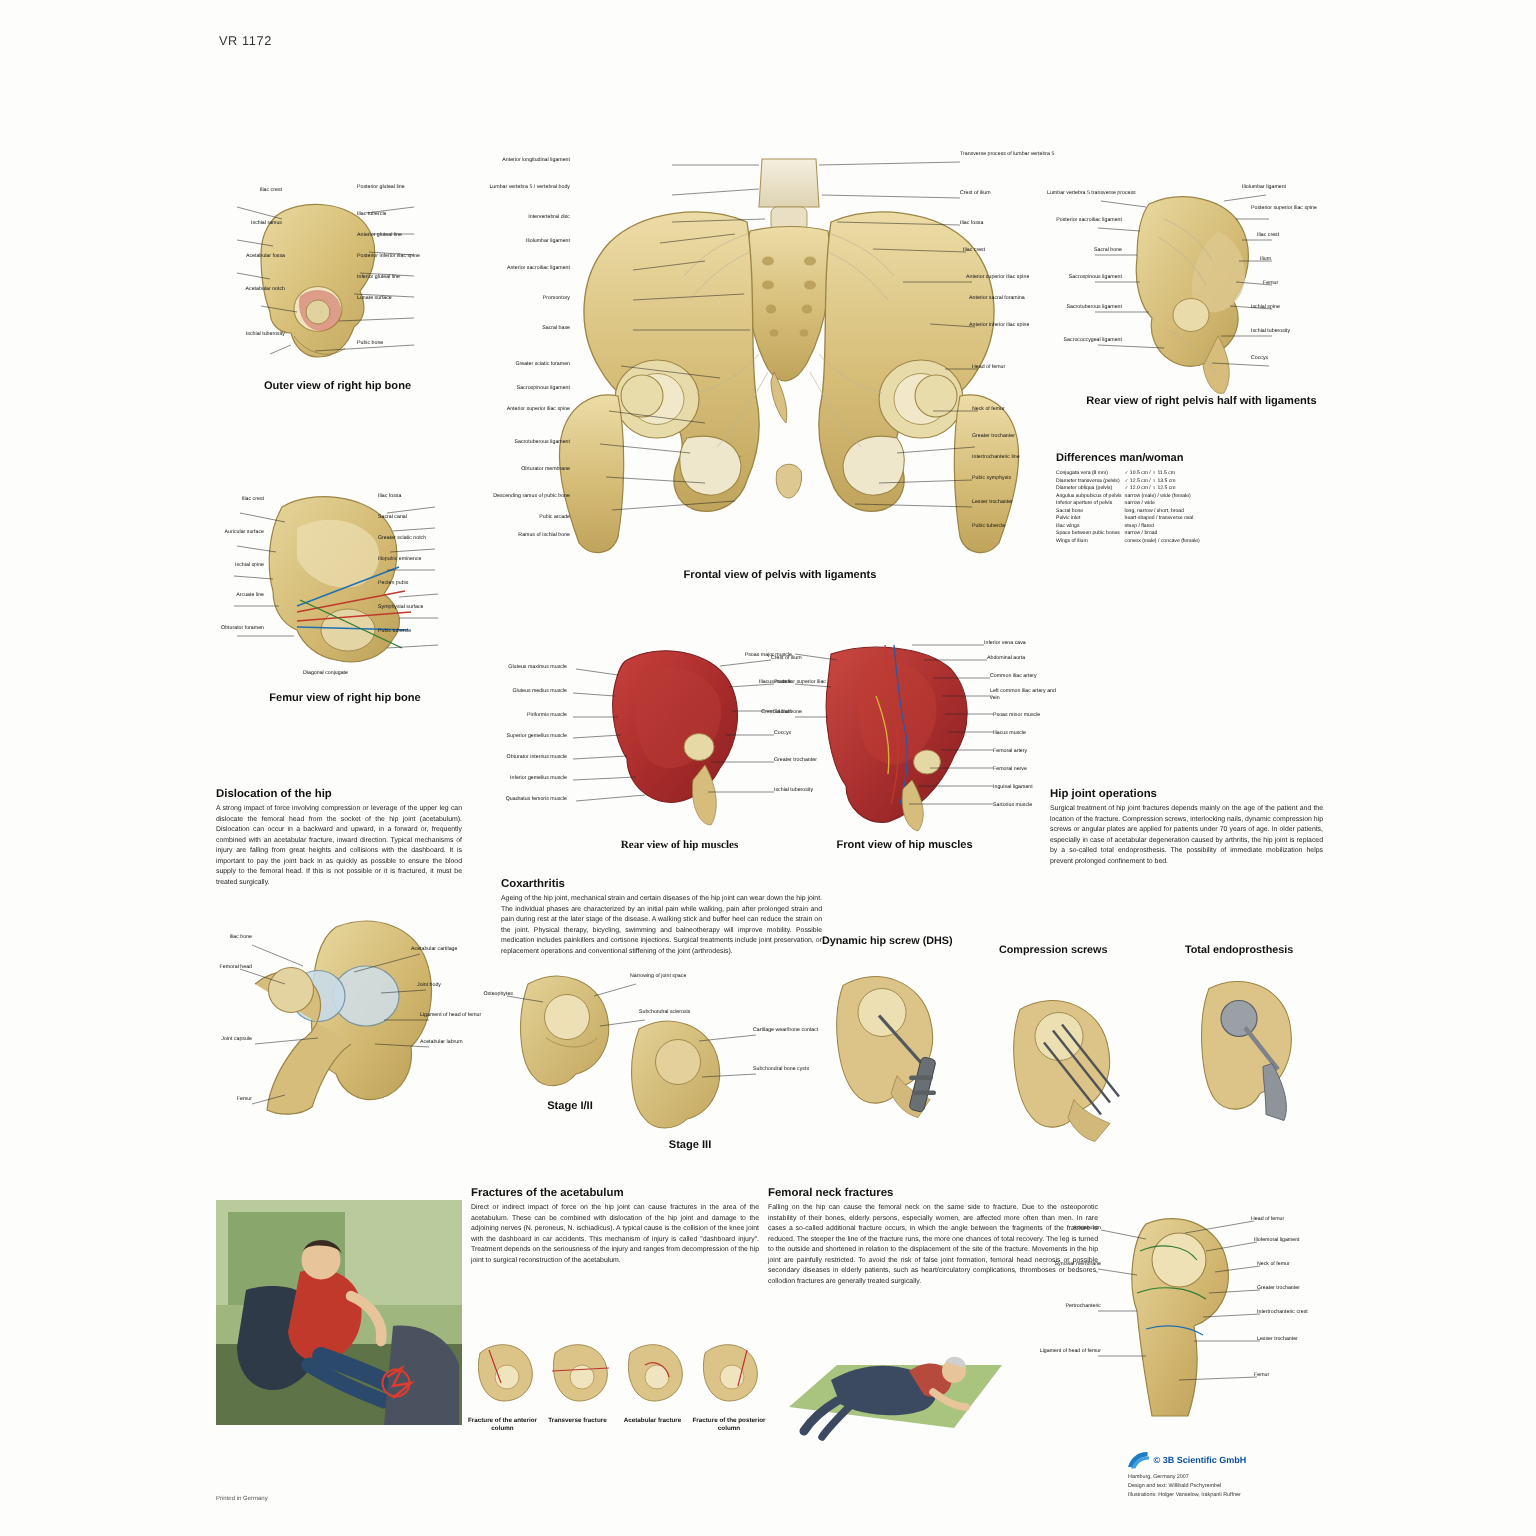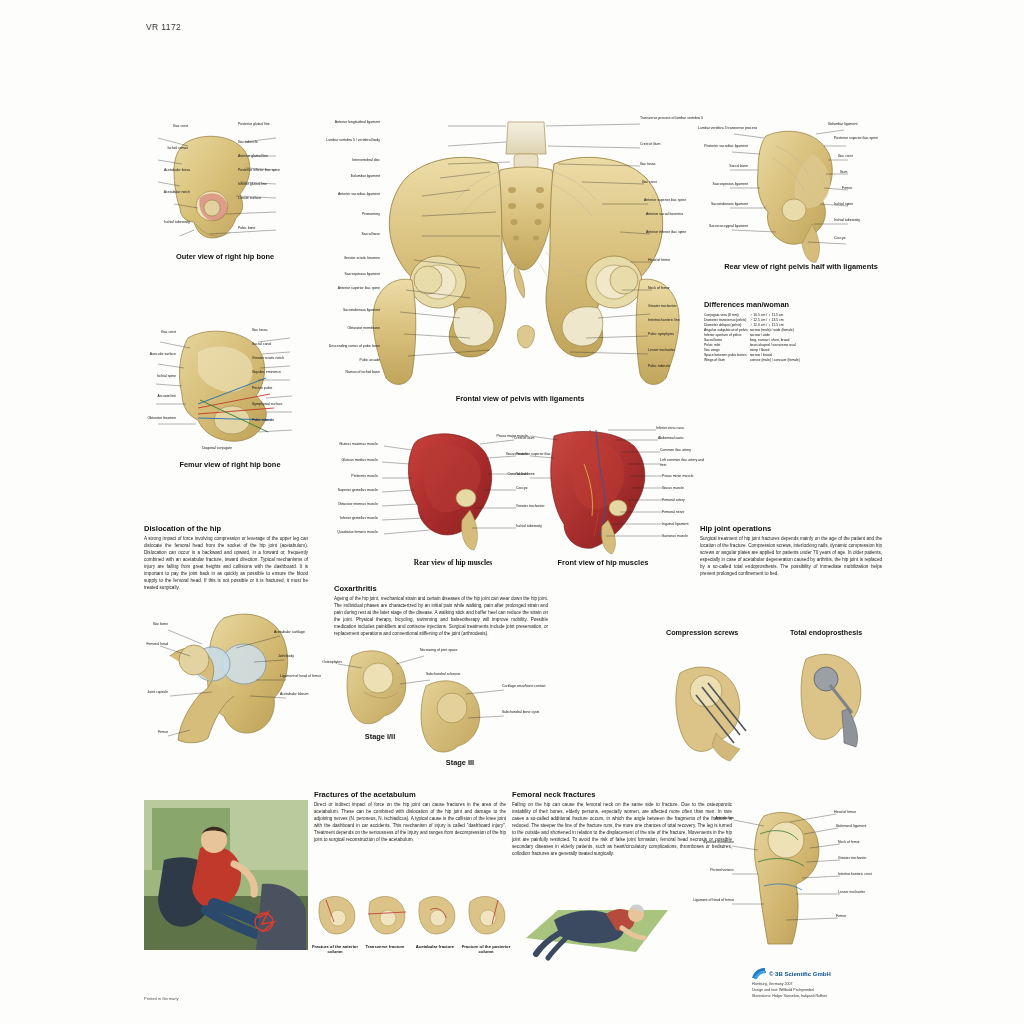--- a/index.html
+++ b/index.html
@@ -186,21 +186,21 @@
     <div class="abs lbl" style="left:112px; top:30px;">Sacral canal</div>
     <div class="abs lbl" style="left:112px; top:44px;">Greater sciatic notch</div>
     <div class="abs lbl" style="left:112px; top:58px;">Iliopubic eminence</div>
     <div class="abs lbl" style="left:112px; top:74px;">Pecten pubis</div>
     <div class="abs lbl" style="left:112px; top:90px;">Symphysial surface</div>
     <div class="abs lbl" style="left:112px; top:106px;">Pubic tubercle</div>
     <div class="abs lbl" style="left:62px; top:134px;">Diagonal conjugate</div>
     <div class="abs cap" style="left:0px; top:148px; width:180px;">Femur view of right hip bone</div>
   </div>
 
-  <div class="abs" style="left:330px; top:112px; width:390px; height:300px;">
+  <div class="abs" style="left:330px; top:96px; width:390px; height:300px;">
     <svg width="390" height="280" viewBox="0 0 390 280">
       <defs>
         <linearGradient id="boneC" x1="0" y1="0" x2="0" y2="1">
           <stop offset="0%" stop-color="#ecdca6"></stop>
           <stop offset="55%" stop-color="#d6bd78"></stop>
           <stop offset="100%" stop-color="#c0a45c"></stop>
         </linearGradient>
         <linearGradient id="boneLight" x1="0" y1="0" x2="0" y2="1">
           <stop offset="0%" stop-color="#f4efe0"></stop>
           <stop offset="100%" stop-color="#ded3b2"></stop>
@@ -609,20 +609,37 @@
     </svg>
     <div class="abs lbl r" style="left:-50px; top:26px; width:56px;">Osteophytes</div>
     <div class="abs lbl" style="left:84px; top:14px;">Narrowing of joint space</div>
     <div class="abs lbl" style="left:90px; top:38px;">Subchondral sclerosis</div>
     <div class="abs lbl" style="left:166px; top:50px;">Cartilage wear/bone contact</div>
     <div class="abs lbl" style="left:166px; top:76px;">Subchondral bone cysts</div>
     <div class="abs cap" style="left:4px; top:98px; width:80px;">Stage I/II</div>
     <div class="abs cap" style="left:84px; top:124px; width:80px;">Stage III</div>
   </div>
 
+  <div class="abs" style="left:548px; top:622px; width:110px; height:130px;">
+    <div class="cap" style="font-size:7.2px; text-align:left; margin-bottom:2px;">Dynamic hip screw (DHS)</div>
+    <svg width="110" height="112" viewBox="0 0 110 112">
+      <path d="M14 24 C38 10, 66 22, 72 46 C78 68, 68 86, 52 92
+               C46 104, 30 106, 22 96 C10 82, 6 46, 14 24 Z" fill="#dcc488" stroke="#9c8545" stroke-width=".7"></path>
+      <circle cx="40" cy="42" r="16" fill="#ecdfb2" stroke="#9c8545" stroke-width=".6"></circle>
+      <path d="M46 96 C50 104, 56 110, 64 112 L72 100 C62 96, 54 90, 50 84 Z" fill="#d2b87a" stroke="#9c8545" stroke-width=".5"></path>
+      <g stroke="#54585c" stroke-width="2.2" fill="none">
+        <path d="M38 44 L70 80"></path>
+      </g>
+      <rect x="62" y="72" width="10" height="36" rx="3" fill="#6a6f74" stroke="#3d4145" stroke-width=".6" transform="rotate(14 67 90)"></rect>
+      <g fill="#5a5f64">
+        <rect x="58" y="84" width="16" height="3" rx="1.5"></rect>
+        <rect x="60" y="94" width="16" height="3" rx="1.5"></rect>
+      </g>
+    </svg>
+  </div>
 
   <div class="abs" style="left:666px; top:628px; width:110px; height:130px;">
     <div class="cap" style="font-size:7.2px; text-align:left; margin-bottom:12px;">Compression screws</div>
     <svg width="110" height="112" viewBox="0 0 110 112">
       <path d="M14 24 C38 10, 66 22, 72 46 C78 68, 68 86, 52 92
                C46 104, 30 106, 22 96 C10 82, 6 46, 14 24 Z" fill="#dcc488" stroke="#9c8545" stroke-width=".7"></path>
       <circle cx="40" cy="42" r="16" fill="#ecdfb2" stroke="#9c8545" stroke-width=".6"></circle>
       <path d="M46 96 C50 104, 56 110, 64 112 L74 100 C64 96, 54 90, 50 84 Z" fill="#d2b87a" stroke="#9c8545" stroke-width=".5"></path>
       <g stroke="#4f5357" stroke-width="1.6" fill="none">
         <path d="M36 38 L74 86"></path>

